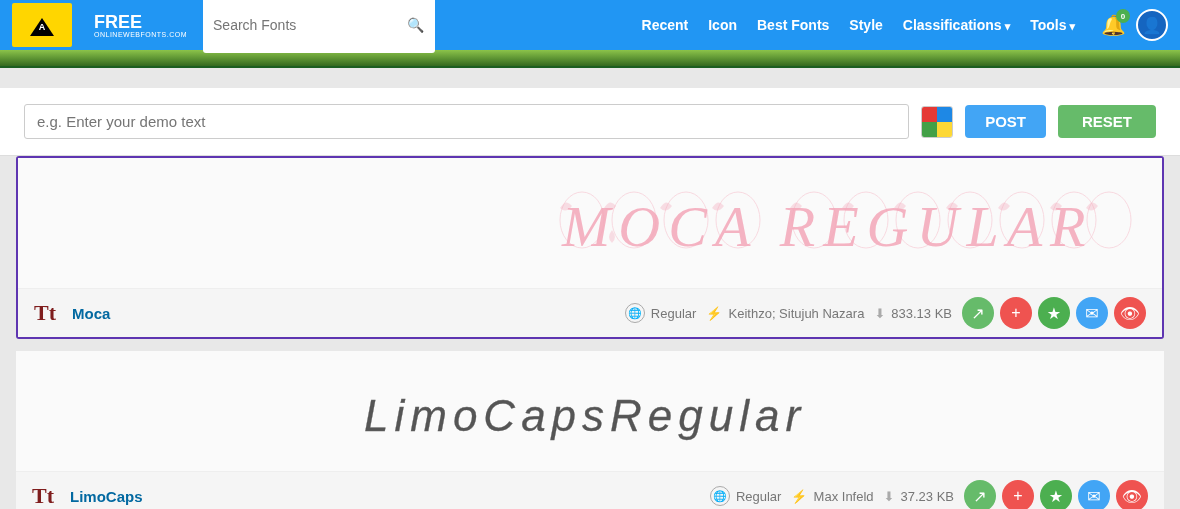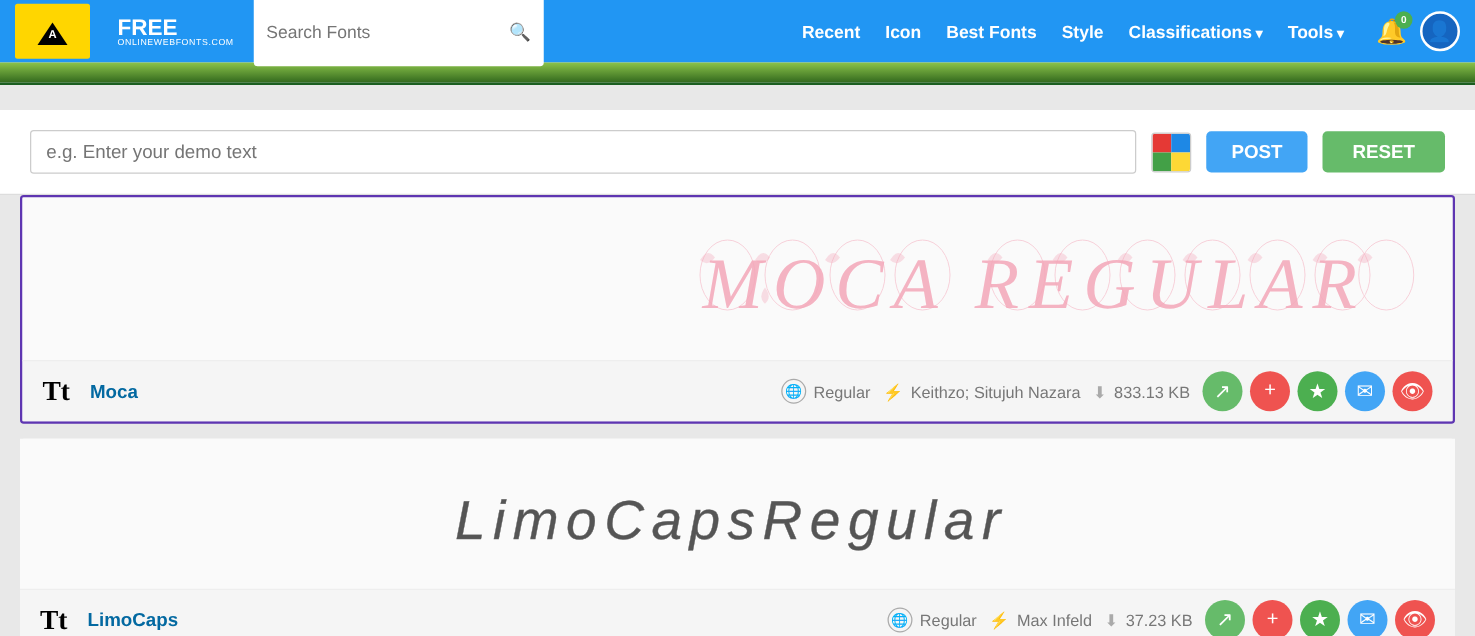--- a/index.html
+++ b/index.html
@@ -235,21 +235,21 @@
       display: flex;
       align-items: center;
       padding: 8px 16px;
       gap: 12px;
       background: #f5f5f5;
       border-top: 1px solid #eee;
     }
     .font-tt-icon {
       font-family: serif;
       font-size: 22px;
-      color: #000000;
+      color: #7f1d1d;
       font-weight: bold;
       margin-right: 4px;
     }
     .font-name-link {
       color: #0369a1;
       font-size: 15px;
       font-weight: bold;
       cursor: pointer;
       text-decoration: none;
     }

